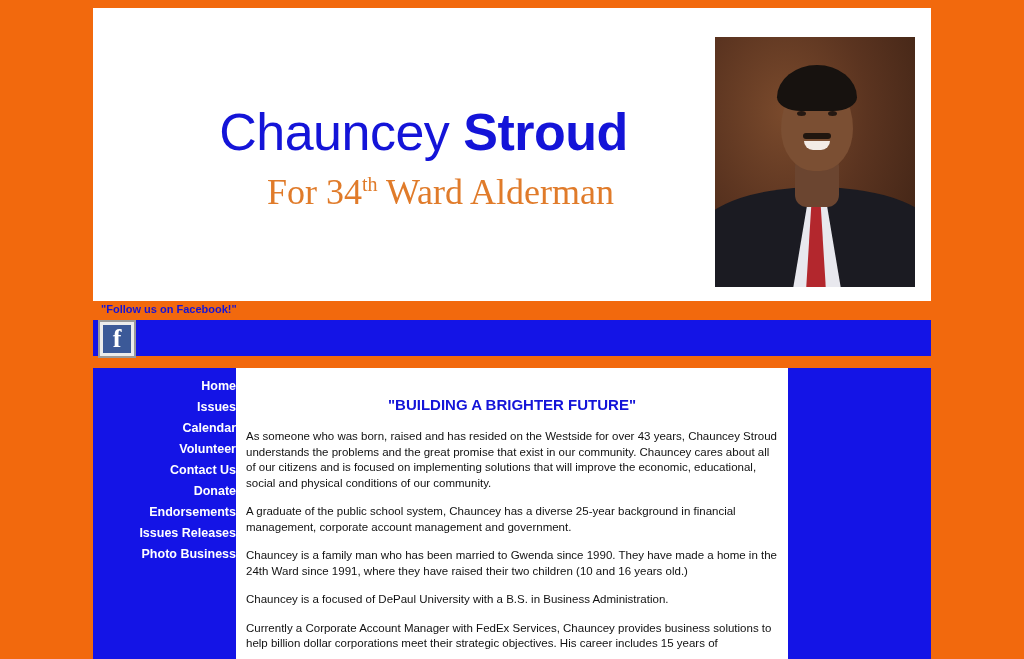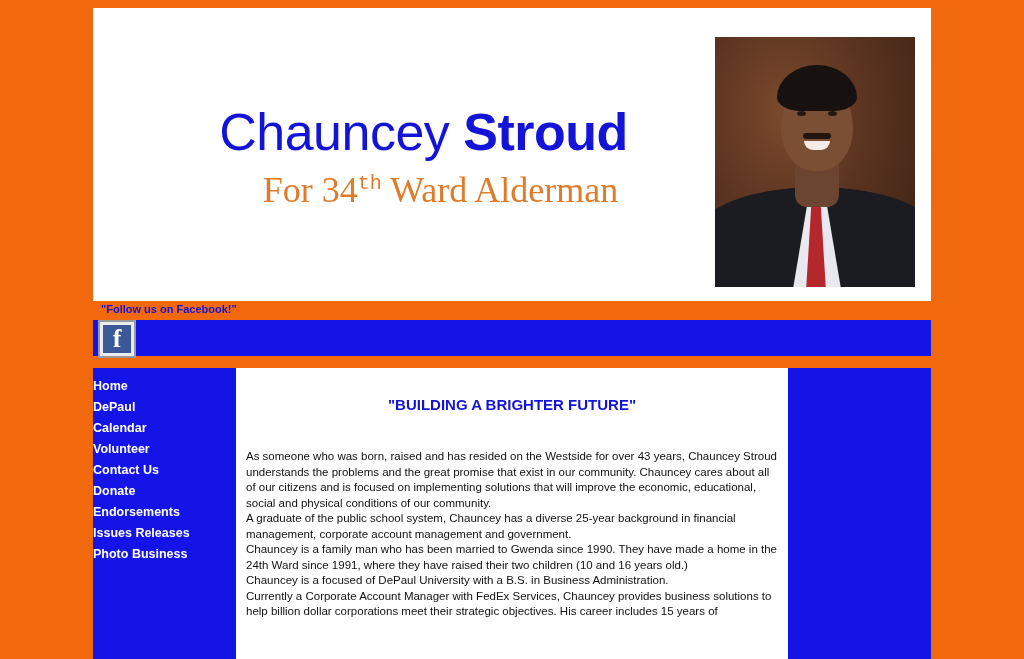--- a/index.html
+++ b/index.html
@@ -55,21 +55,20 @@
     font-size: 36px;
     color: #E07B2A;
     line-height: 42px;
     margin-top: 2px;
     padding-left: 80px;
     white-space: nowrap;
   }
   .title-line2 sup {
     font-size: 20px;
     vertical-align: super;
-    font-family: Liberation Mono, monospace;
   }
   .portrait {
     position: absolute;
     left: 622px;
     top: 29px;
     width: 200px;
     height: 250px;
     background: #4A2B1E;
     overflow: hidden;
   }
@@ -220,24 +219,25 @@
     height: 291px;
     background: #1414E6;
     padding-top: 8px;
     box-sizing: border-box;
   }
   .nav-item {
     display: block;
     color: #FFFFFF;
     font-size: 12.5px;
     font-weight: bold;
-    text-align: left;
+    text-align: right;
     line-height: 21px;
     text-decoration: none;
     cursor: pointer;
+    padding-left: 32px;
   }
   .main {
     position: absolute;
     left: 143px;
     top: 0;
     width: 552px;
     height: 291px;
     background: #FFFFFF;
   }
   .main-heading {
@@ -247,22 +247,22 @@
     font-size: 15px;
     font-weight: bold;
   }
   .body-text {
     margin: 0;
     padding: 0 10px 0 10px;
     color: #111111;
     font-size: 11.5px;
     line-height: 15.5px;
   }
-  .body-text.first { margin-top: 36px; }
-  .body-text + .body-text { }
+  .body-text.first { margin-top: 16px; }
+  .body-text + .body-text { margin-top: 13px; }
   .right-col {
     position: absolute;
     left: 695px;
     top: 0;
     width: 143px;
     height: 291px;
     background: #1414E6;
   }
 </style>
 </head>
@@ -298,21 +298,21 @@
   <div class="fb-label">"Follow us on Facebook!"</div>
   <div class="blue-bar"></div>
   <div class="fb-icon">
     <div class="inner">f</div>
   </div>
 
   <div class="content-row">
 
     <div class="sidebar">
       <a class="nav-item" href="#">Home</a>
-      <a class="nav-item" href="#">DePaul</a>
+      <a class="nav-item" href="#">Issues</a>
       <a class="nav-item" href="#">Calendar</a>
       <a class="nav-item" href="#">Volunteer</a>
       <a class="nav-item" href="#">Contact Us</a>
       <a class="nav-item" href="#">Donate</a>
       <a class="nav-item" href="#">Endorsements</a>
       <a class="nav-item" href="#">Issues Releases</a>
       <a class="nav-item" href="#">Photo Business</a>
     </div>
 
     <div class="main">

